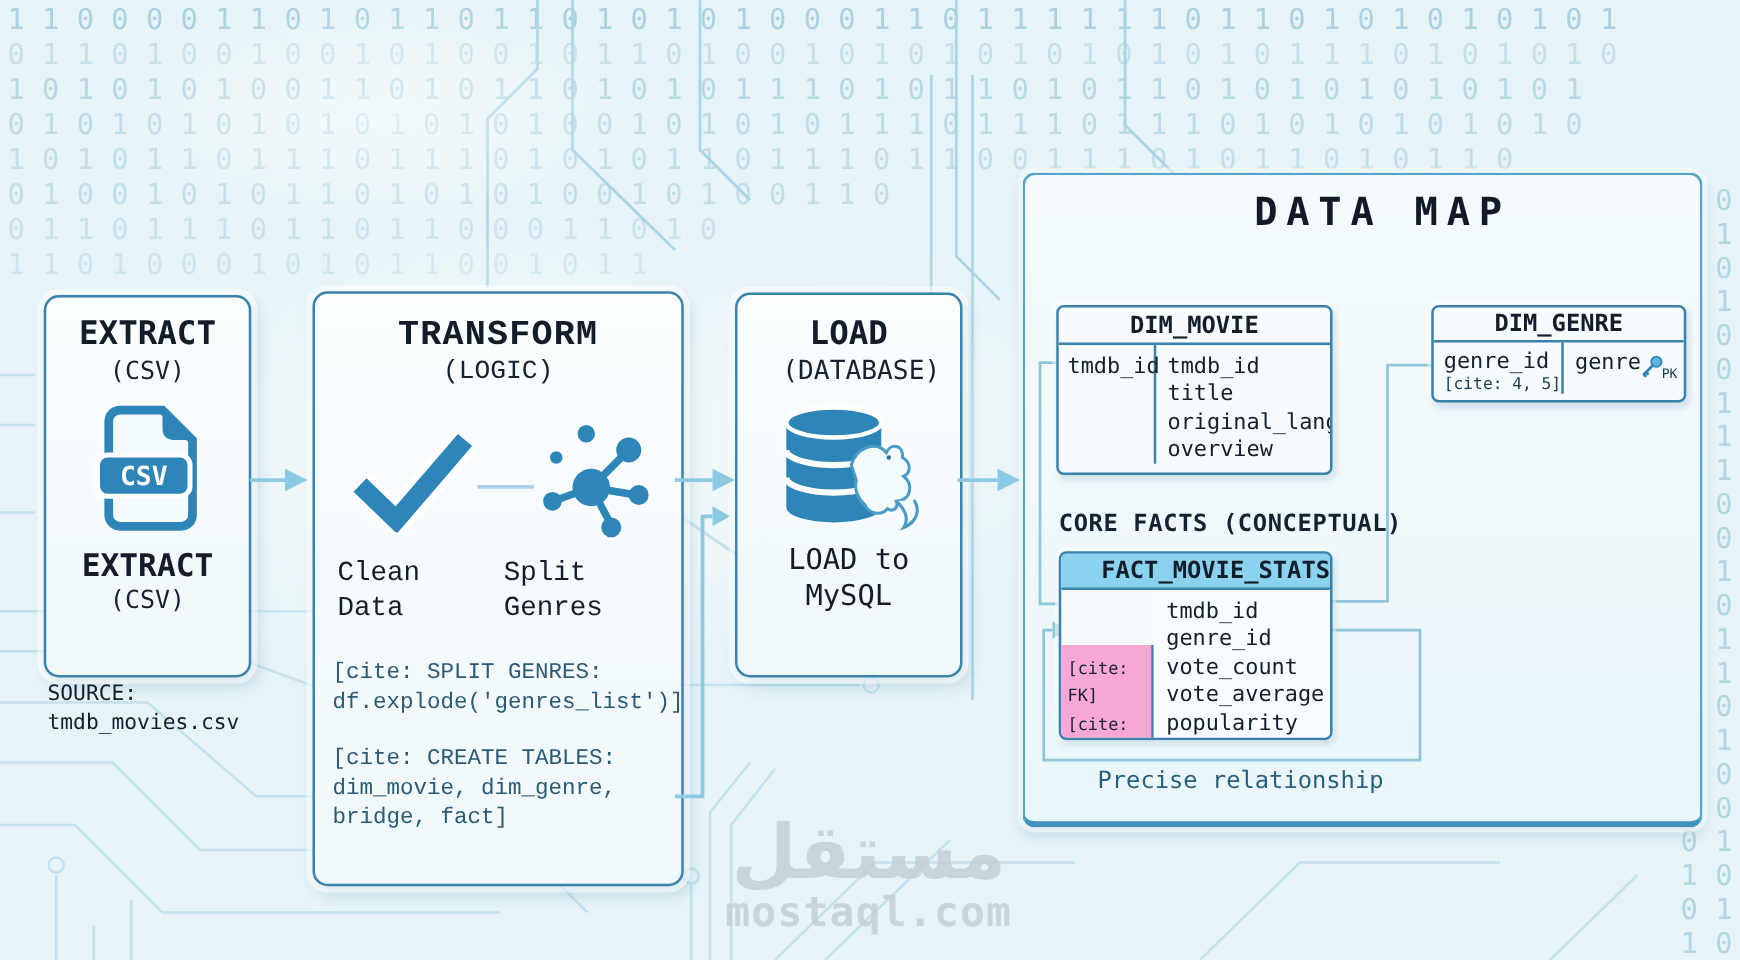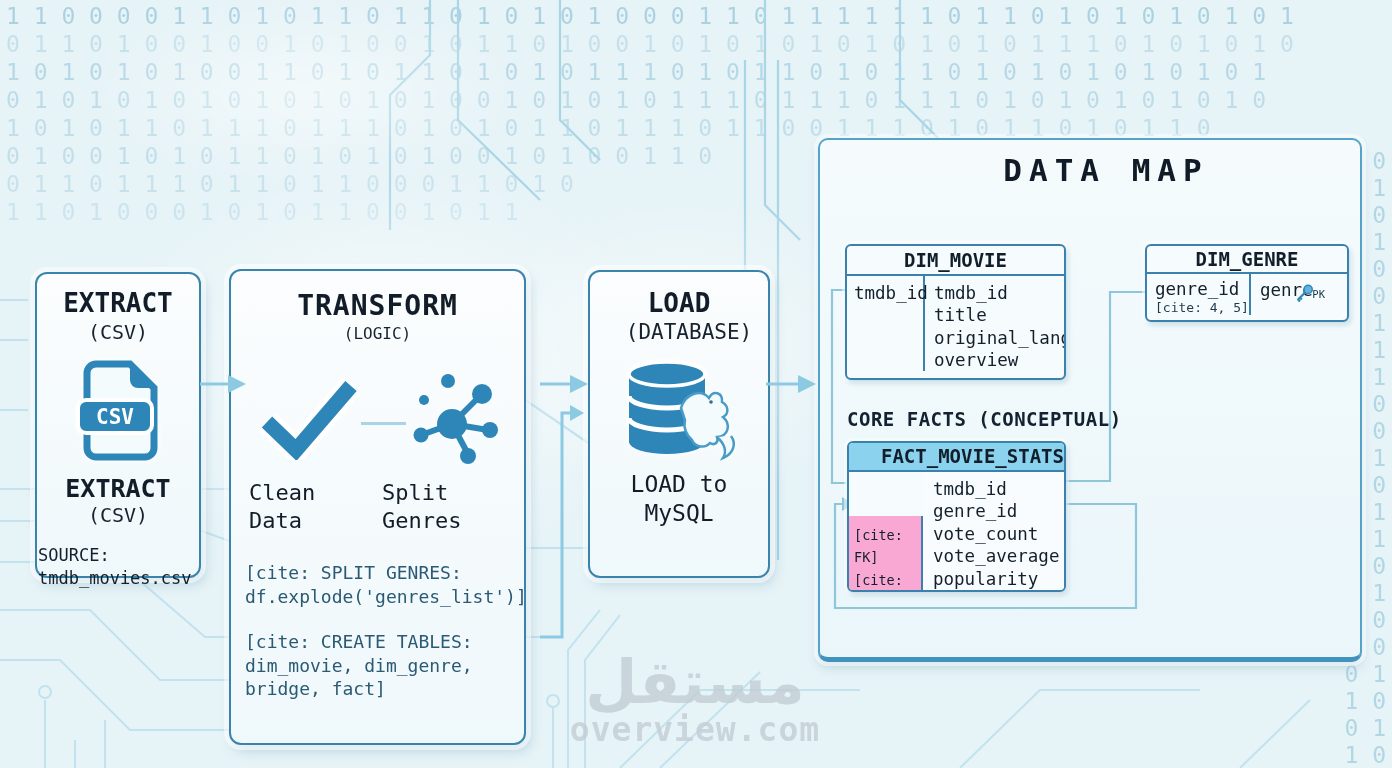--- a/index.html
+++ b/index.html
@@ -23,34 +23,34 @@
           radial-gradient(ellipse 420px 300px at 28% 48%, rgba(255,255,255,.65), rgba(255,255,255,0) 70%),
           radial-gradient(ellipse 300px 220px at 49% 45%, rgba(255,255,255,.55), rgba(255,255,255,0) 70%),
           radial-gradient(ellipse 320px 140px at 22% 12%, rgba(255,255,255,.5), rgba(255,255,255,0) 70%);}
   .watermark{position:absolute;left:530px;top:652px;width:330px;z-index:2;text-align:center;color:#c3ced4;opacity:.8;}
   .watermark .ar{font-size:60px;font-weight:bold;line-height:60px;font-family:"DejaVu Sans",sans-serif;}
   .watermark .en{font-size:33px;font-weight:bold;letter-spacing:1px;line-height:36px;}
 
   
   .flow-box{position:absolute;z-index:2;background:linear-gradient(180deg,#fbfdfe 0%,#eff8fb 100%);
             border:2px solid #3a84ac;border-radius:12px;
-            box-shadow:0 0 0 5px rgba(255,255,255,.55), 4px 6px 12px rgba(125,170,190,.4);margin-top:36px;}
+            box-shadow:0 0 0 5px rgba(255,255,255,.55), 4px 6px 12px rgba(125,170,190,.4);}
   .fb-title{font-weight:bold;color:#121d29;text-align:center;}
   .fb-sub{color:#16222e;text-align:center;}
   #extract-box{left:35px;top:236px;width:162px;height:302px;}
   #extract-box .fb-title{font-size:26px;margin-top:14px;}
   #extract-box .fb-sub{font-size:20px;margin-top:2px;}
   #extract-box .icon-wrap{margin:14px auto 0;width:92px;height:104px;}
   #extract-box .fb-label{font-size:25px;font-weight:bold;text-align:center;margin-top:12px;color:#121d29;}
   #extract-box .fb-label-sub{font-size:20px;text-align:center;color:#16222e;}
   .source-text{position:absolute;left:38px;top:544px;z-index:2;color:#13202c;font-size:17px;line-height:23px;white-space:pre-line;}
 
-  #transform-box{left:229px;top:233px;width:293px;height:472px;}
+  #transform-box{left:250px;top:233px;width:293px;height:472px;font-family:Liberation Mono, monospace;}
   #transform-box .fb-title{font-size:28px;margin-top:18px;letter-spacing:1px;}
-  #transform-box .fb-sub{font-size:16px;margin-top:2px;}
+  #transform-box .fb-sub{font-size:21px;margin-top:2px;}
   .icons-row{display:flex;align-items:center;justify-content:space-between;padding:0 26px;margin-top:34px;height:86px;}
   .icon-connector{width:54px;border-top:3px solid #a8d4e6;align-self:center;margin-top:6px;}
   .steps-row{display:flex;justify-content:space-between;padding:0 18px;margin-top:16px;}
   .step-label{width:124px;text-align:left;font-size:22px;line-height:28px;color:#121d29;white-space:pre-line;}
   .cite-block{margin:26px 0 0 14px;font-size:18px;line-height:23.5px;color:#2a5a74;white-space:pre-line;}
   .cite-block + .cite-block{margin-top:22px;}
 
   #load-box{left:588px;top:234px;width:178px;height:304px;}
   #load-box .fb-title{font-size:26px;margin-top:16px;}
   #load-box .fb-sub{font-size:21px;margin-top:2px;padding-left:20px;}
@@ -166,21 +166,21 @@
       <path d="M900,0 V100 L940,140"></path>
       <circle cx="516" cy="393" r="5"></circle>
       <path d="M521,397 L610,458 H757"></path>
     </g>
   </svg>
 
   <div class="glow"></div>
 
   <div class="watermark">
     <div class="ar">مستقل</div>
-    <div class="en">overview.com</div>
+    <div class="en">mostaql.com</div>
   </div>
 
   <div class="flow-box" id="extract-box">
     <div class="fb-title">EXTRACT</div>
     <div class="fb-sub">(CSV)</div>
     <div class="icon-wrap">
       <svg width="92" height="104" viewBox="0 0 92 104" style="filter:drop-shadow(0 0 3px #fff)">
         <path d="M24 6 h34 l24 24 v60 a9 9 0 0 1 -9 9 h-49 a9 9 0 0 1 -9 -9 v-75 a9 9 0 0 1 9 -9 z" fill="#f4fbfd" stroke="#2e86b8" stroke-width="7"></path>
         <path d="M58 5 l25 25 h-17 a8 8 0 0 1 -8 -8 z" fill="#2e86b8"></path>
         <rect x="6" y="42" width="74" height="33" rx="8" fill="#2e86b8" stroke="#ffffff" stroke-width="4"></rect>
@@ -288,21 +288,21 @@
 
     <div class="dm-table" id="dim-genre">
       <div class="dm-header">DIM_GENRE</div>
       <div class="dm-body">
         <div class="dm-keycol">
           <div>genre_id</div>
           <div class="key-note">[cite: 4, 5]</div>
         </div>
         <div class="dm-fields">
           <div>genre</div>
-          <div class="key-badge" style="top:9px;right:22px;align-items:center;">
+          <div class="key-badge" style="top:9px;right:5px;">
             <svg width="22" height="22" viewBox="0 0 24 24">
               <circle cx="16.5" cy="7" r="4.5" fill="#5fb3dc" stroke="#2e86b8" stroke-width="1.6"></circle>
               <path d="M13.5 10 L5 18.5 M7.5 16 L9.6 18.1 M5.5 18 L7.6 20.1" stroke="#2e86b8" stroke-width="2.4" fill="none"></path>
             </svg>
             <span class="kb-label">PK</span>
           </div>
         </div>
       </div>
     </div>
 
@@ -316,20 +316,21 @@
         <div class="dm-fields">
           <div>tmdb_id</div>
           <div>genre_id</div>
           <div>vote_count</div>
           <div>vote_average</div>
           <div>popularity</div>
         </div>
       </div>
     </div>
 
+    <div class="dm-caption">Precise relationship</div>
   </div>
 
   <svg class="arrows-svg" width="1392" height="768" viewBox="0 0 1392 768">
     <g stroke="#8ccae4" stroke-width="3" fill="none">
       <path d="M200,384 H228"></path>
       <path d="M540,384 H570"></path>
       <path d="M540,637 H562 V413 H570"></path>
       <path d="M766,384 H798"></path>
     </g>
     <g fill="#8ccae4">

